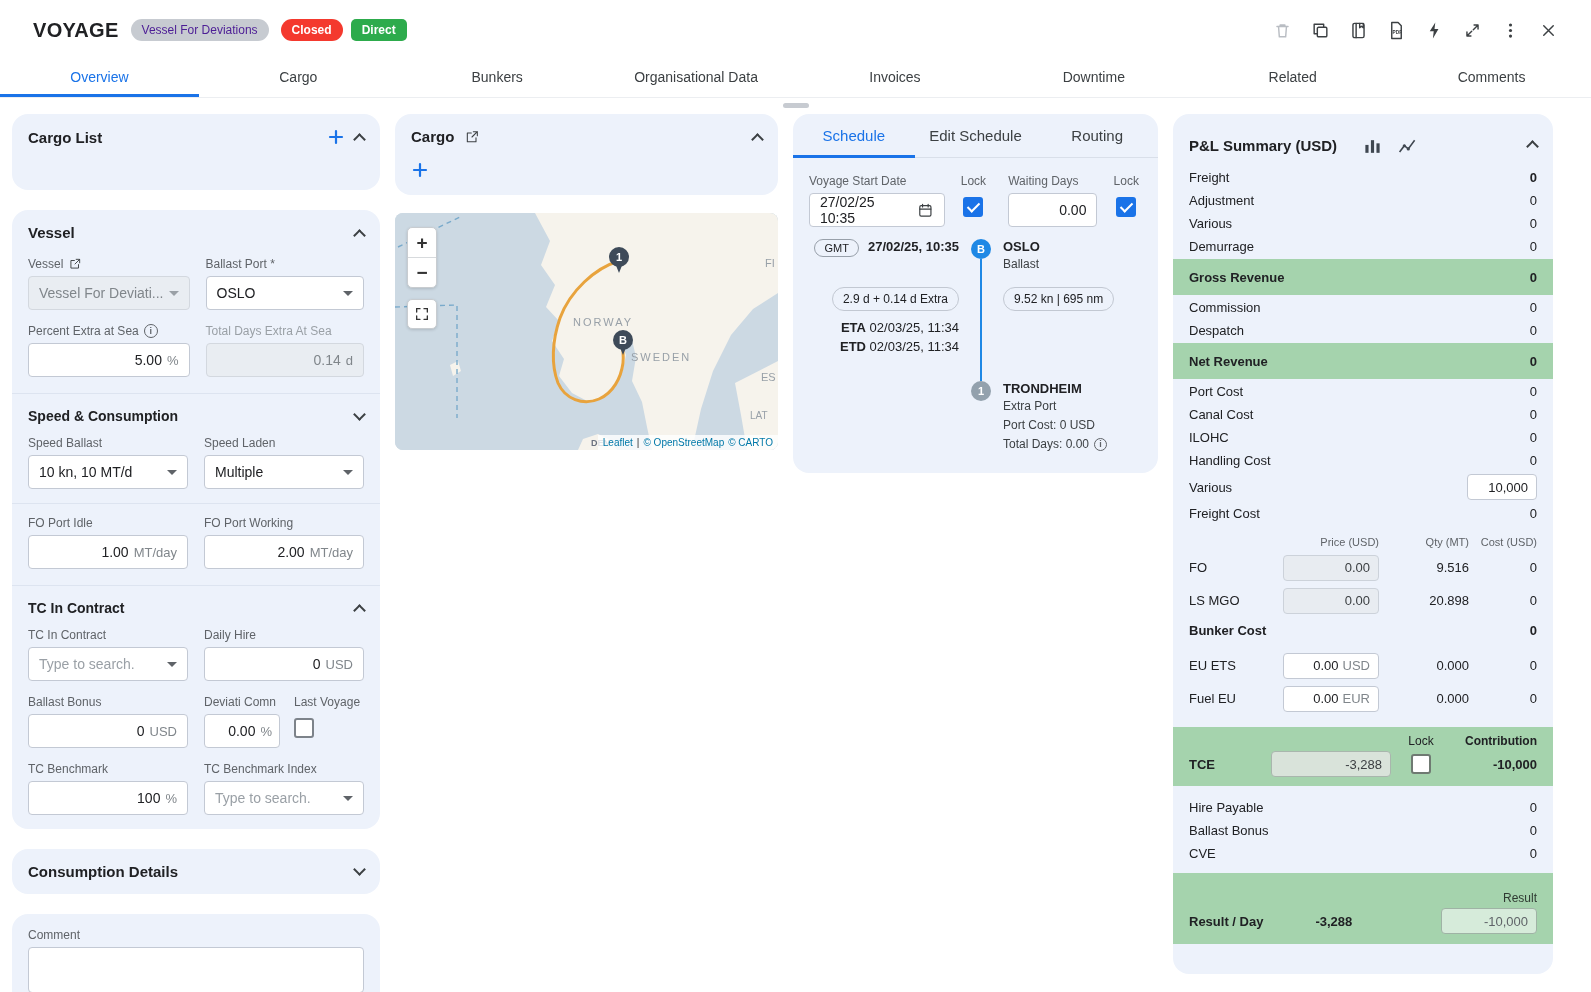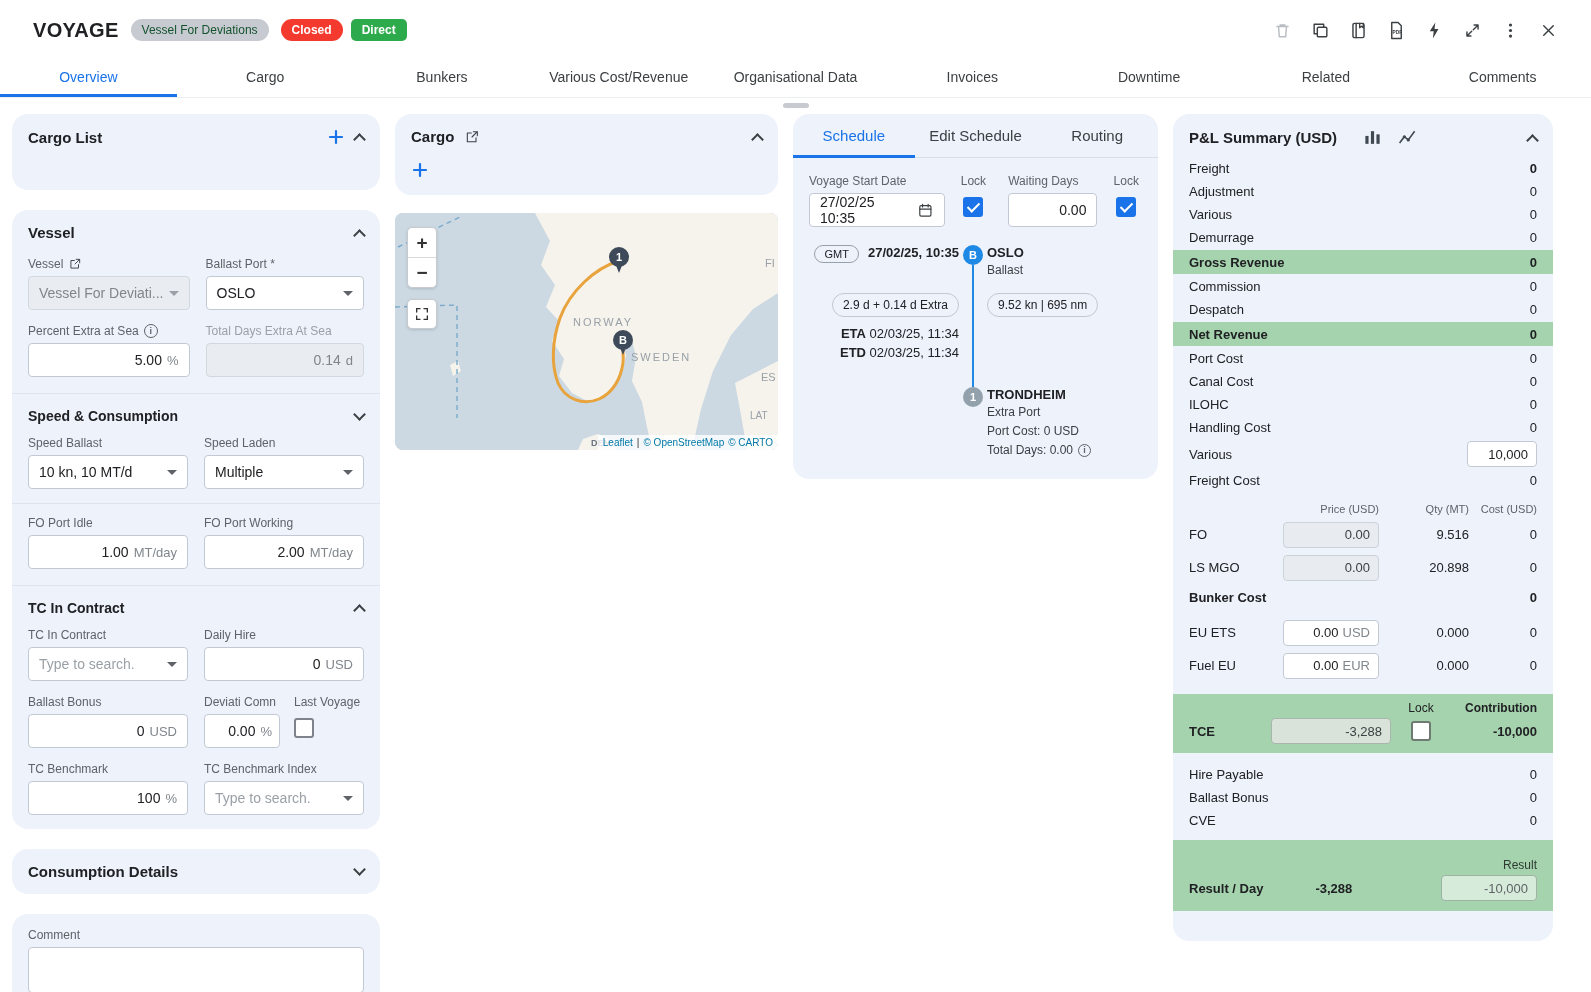--- a/index.html
+++ b/index.html
@@ -5,21 +5,21 @@
   *{margin:0;padding:0;box-sizing:border-box;}
   html,body{width:1591px;height:992px;overflow:hidden;}
   body{font-family:"Liberation Sans","DejaVu Sans",sans-serif;background:#fff;color:#202124;font-size:13px;}
   :root{}
   svg{display:block;}
 
   
   .hdr{height:60px;display:flex;align-items:center;padding:0 26px 0 33px;gap:12px;}
   .hdr-title{font-size:20px;font-weight:700;letter-spacing:.3px;}
   .badge{font-size:12px;padding:4px 11px;border-radius:12px;white-space:nowrap;}
-  .badge.gray{background:#c7cbd1;color:#14532d;}
+  .badge.gray{background:#c7cbd1;color:#4c1d95;}
   .badge.red{background:#f4392e;color:#fff;border-radius:11px;font-weight:600;}
   .badge.green{background:#2dab4c;color:#fff;border-radius:5px;font-weight:600;margin-left:-4px;}
   .hdr-icons{margin-left:auto;display:flex;gap:5px;align-items:center;}
   .icon-btn{width:33px;height:33px;border-radius:6px;display:flex;align-items:center;justify-content:center;color:#3c4043;cursor:pointer;}
   .icon-btn svg{width:19px;height:19px;stroke:currentColor;fill:none;stroke-width:1.8;stroke-linecap:round;stroke-linejoin:round;}
   .icon-btn.muted{color:#b9bdc3;}
   .icon-btn .filled{fill:currentColor;stroke:none;}
 
   
   .tabs{display:flex;border-bottom:1px solid #eceef1;height:38px;}
@@ -78,45 +78,45 @@
   .stab{flex:1;text-align:center;padding:13px 0 11px;font-size:15px;color:#3c4043;border-bottom:3px solid transparent;margin-bottom:-1px;cursor:pointer;}
   .stab.active{color:#1a73e8;border-bottom-color:#1a73e8;}
   .sch-body{padding:16px 16px 22px;}
   .sch-fields{display:flex;gap:13px;}
   .sf.date{width:146px;}
   .sf.lockc{width:34px;display:flex;flex-direction:column;align-items:center;}
   .sf.lockc .flabel{margin-bottom:7px;}
   .sf.lockc .chk{margin-top:2px;}
   .sf.wait{width:96px;margin-left:6px;}
   .cal-ic{width:17px;height:17px;stroke:#3c4043;stroke-width:1.7;fill:none;margin-left:auto;stroke-linecap:round;}
-  .tl{margin-top:18px;display:grid;grid-template-columns:150px 26px 1fr;column-gap:1px;}
+  .tl{margin-top:12px;display:grid;grid-template-columns:150px 26px 1fr;column-gap:9px;}
   .tl-l{text-align:right;}
   .tl-m{display:flex;flex-direction:column;align-items:center;}
   .node{width:20px;height:20px;border-radius:50%;color:#fff;font-size:11px;font-weight:700;display:flex;align-items:center;justify-content:center;flex:none;}
   .node.nblue{background:#1e88e5;}
   .node.ngray{background:#93a1ad;}
   .line{width:2px;background:#1e88e5;flex:1;}
   .r1{min-height:48px;}
   .r2{min-height:94px;}
   .gmt-pill{display:inline-block;border:1px solid #98a0aa;border-radius:11px;padding:2px 9px;font-size:11px;color:#202124;margin-right:9px;}
   .dt-b{font-weight:700;font-size:13px;}
   .port-name{font-weight:700;font-size:13px;}
   .port-type{font-size:12px;color:#3c4043;margin-top:3px;}
   .pill{display:inline-block;border:1px solid #c2c8d2;border-radius:13px;padding:4px 10px;font-size:12px;white-space:nowrap;}
   .etaline{font-size:13px;margin-top:9px;}
   .dest-det{font-size:12px;color:#3c4043;margin-top:5px;display:flex;align-items:center;gap:5px;}
 
   
-  .pnl-head{display:flex;align-items:center;padding:14px 16px 10px;}
+  .pnl-head{display:flex;padding:23px 16px 10px;}
   .pnl-icons{display:flex;gap:16px;margin-left:26px;color:#3f4750;}
   .pnl-icons svg{width:19px;height:19px;}
   .pnl-body{padding:0 16px 14px;font-size:13px;}
   .prow{display:flex;align-items:center;justify-content:space-between;height:23px;}
   .prow .pval{text-align:right;}
-  .prow.green{background:#a5d3ad;margin:1px -16px;padding:4px 16px;height:24px;font-weight:700;}
+  .prow.green{background:#a5d3ad;margin:1px -16px;padding:4px 16px;height:36px;font-weight:700;}
   .bold{font-weight:700;}
   .pgrid{display:grid;grid-template-columns:1fr 96px 80px 58px;column-gap:10px;align-items:center;height:33px;}
   .pgrid .pval{text-align:right;}
   .pgrid.hrow{height:18px;margin-top:8px;}
   .phead{font-size:11px;color:#5f6368;text-align:right;}
   .pinput{height:26px;border:1px solid #c3c9d4;border-radius:4px;background:#fff;display:flex;align-items:center;justify-content:flex-end;padding:0 8px;font-size:13px;gap:4px;}
   .pinput.gray{background:#e8ecf1;border-color:#ccd2da;color:#3c4043;}
   .various-row{height:30px;display:flex;align-items:center;justify-content:space-between;}
   .various-input{width:70px;}
   .tce-blk{background:#a5d3ad;margin:12px -16px 0;padding:7px 16px 9px;}
@@ -187,21 +187,20 @@
           <path d="M6 6l12 12M18 6 6 18"></path>
         </svg>
     </span>
   </div>
 </div>
 
 <div class="tabs">
   <div class="tab active">Overview</div>
   <div class="tab">Cargo</div>
   <div class="tab">Bunkers</div>
-  <div class="tab">Various Cost/Revenue</div>
   <div class="tab">Organisational Data</div>
   <div class="tab">Invoices</div>
   <div class="tab">Downtime</div>
   <div class="tab">Related</div>
   <div class="tab">Comments</div>
 </div>
 <div class="handle"></div>
 
 <div class="main">
 

